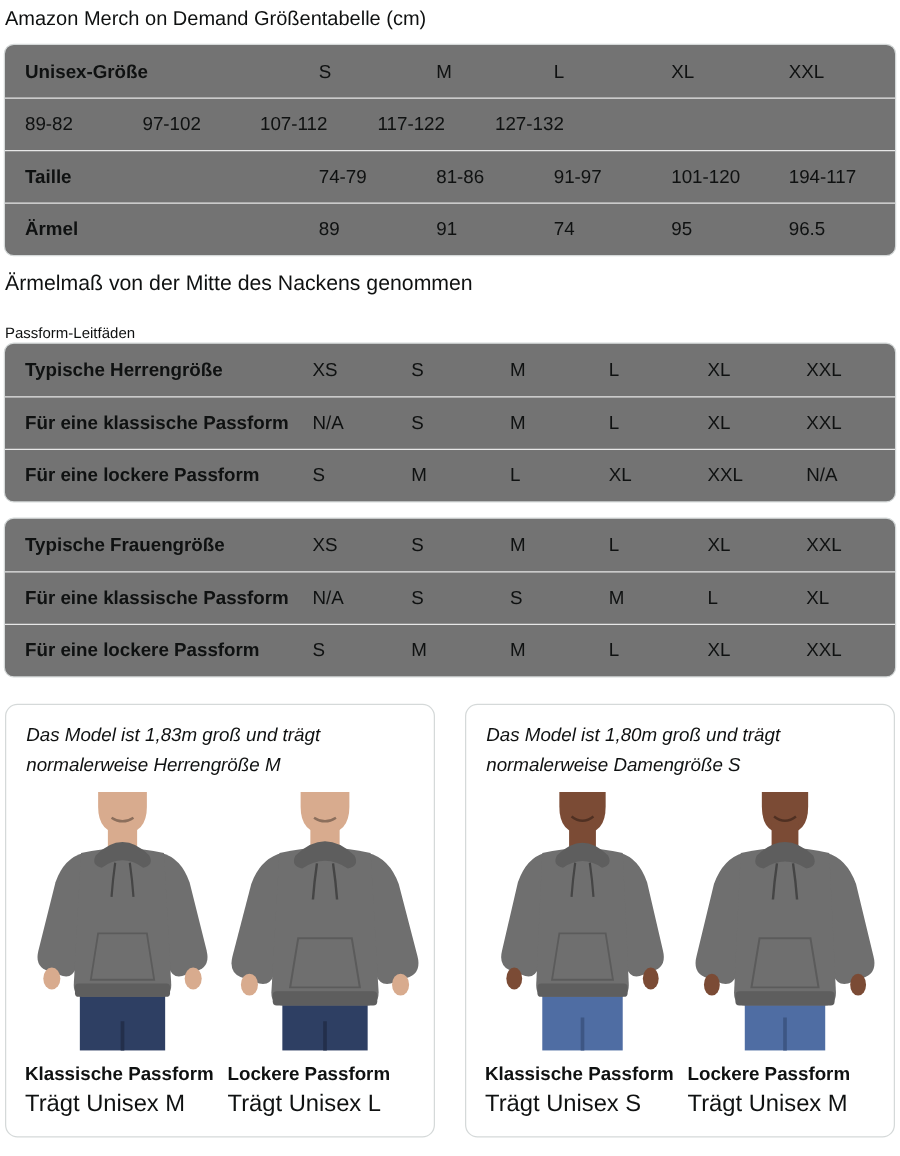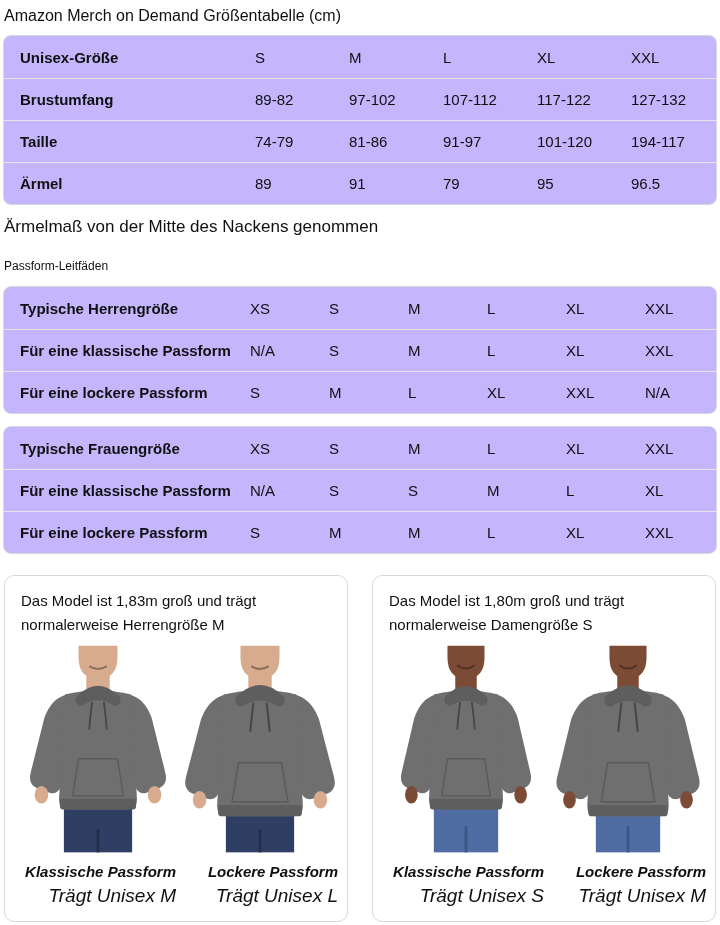--- a/index.html
+++ b/index.html
@@ -11,48 +11,48 @@
     overflow: hidden;
   }
   .page { padding: 7px 3px 0 3px; }
 
   .page-title { font-size: 16px; font-weight: 400; padding-left: 1px; }
 
   .data-table {
     margin-top: 10px;
     border: 1px solid #d5d9d9;
     border-radius: 8px;
-    background: #c4b5fd;
+    background: #737373;
     overflow: hidden;
   }
   .t-row { display: flex; align-items: center; height: 42px; border-top: 1px solid #e7e7e7; }
   .t-row:first-child { border-top: none; }
   .cell-label { flex: 0 0 235px; padding-left: 16px; font-weight: 700; font-size: 15px; white-space: nowrap; }
   .cell-value { flex: 0 0 94px; padding-left: 16px; font-size: 15px; white-space: nowrap; }
 
   .fit-table .cell-label { flex-basis: 230px; }
   .fit-table .cell-value { flex-basis: 79px; }
 
   .note { margin-top: 12px; font-size: 17px; padding-left: 1px; }
   .section-heading { margin-top: 22px; font-size: 12px; font-weight: 400; padding-left: 1px; }
-  .fit-table { margin-top: 13px; }
+  .fit-table { margin-top: 1px; }
   .fit-table.second { margin-top: 12px; }
 
   .cards { display: flex; gap: 24px; margin-top: 21px; padding: 0 1px; }
   .model-card {
     flex: 1 1 0;
     border: 1px solid #d5d9d9;
     border-radius: 10px;
     padding: 13px 10px 12px 16px;
     height: 347px;
     overflow: hidden;
   }
-  .card-desc { font-size: 15px; line-height: 24px; max-width: 302px; }
+  .card-desc { font-size: 15px; line-height: 24px; max-width: 302px; font-style: italic; }
   .figures { display: flex; justify-content: center; gap: 6px; margin-top: 6px; }
-  .figure-block { width: 158px; text-align: right; font-style: italic; }
+  .figure-block { width: 158px; text-align: left; }
   .fit-label { font-weight: 700; font-size: 15px; margin-top: 8px; white-space: nowrap; }
   .wears-label { font-size: 19px; margin-top: 5px; white-space: nowrap; }
 
   
   svg.model { display: block; margin: 0 auto; }
   .figure-male   { --skin: #d8ab8e; --jeans: #2e3f63; --jeans-dark: #232f4b; }
   .figure-female { --skin: #7b4b35; --jeans: #4f6da3; --jeans-dark: #3d5684; }
   .skin   { fill: var(--skin); }
   .jeans  { fill: var(--jeans); }
   .jeans-split { stroke: var(--jeans-dark); stroke-width: 3; }
@@ -74,40 +74,39 @@
   <div class="data-table">
     <div class="t-row">
       <div class="cell-label">Unisex-Größe</div>
       <div class="cell-value">S</div>
       <div class="cell-value">M</div>
       <div class="cell-value">L</div>
       <div class="cell-value">XL</div>
       <div class="cell-value">XXL</div>
     </div>
     <div class="t-row">
-      <div class="cell-label">Brustumfang</div>
       <div class="cell-value">89-82</div>
       <div class="cell-value">97-102</div>
       <div class="cell-value">107-112</div>
       <div class="cell-value">117-122</div>
       <div class="cell-value">127-132</div>
     </div>
     <div class="t-row">
       <div class="cell-label">Taille</div>
       <div class="cell-value">74-79</div>
       <div class="cell-value">81-86</div>
       <div class="cell-value">91-97</div>
       <div class="cell-value">101-120</div>
       <div class="cell-value">194-117</div>
     </div>
     <div class="t-row">
       <div class="cell-label">Ärmel</div>
       <div class="cell-value">89</div>
       <div class="cell-value">91</div>
-      <div class="cell-value">79</div>
+      <div class="cell-value">74</div>
       <div class="cell-value">95</div>
       <div class="cell-value">96.5</div>
     </div>
   </div>
 
   <div class="note">Ärmelmaß von der Mitte des Nackens genommen</div>
 
   <div class="section-heading">Passform-Leitfäden</div>
 
   <div class="data-table fit-table">

